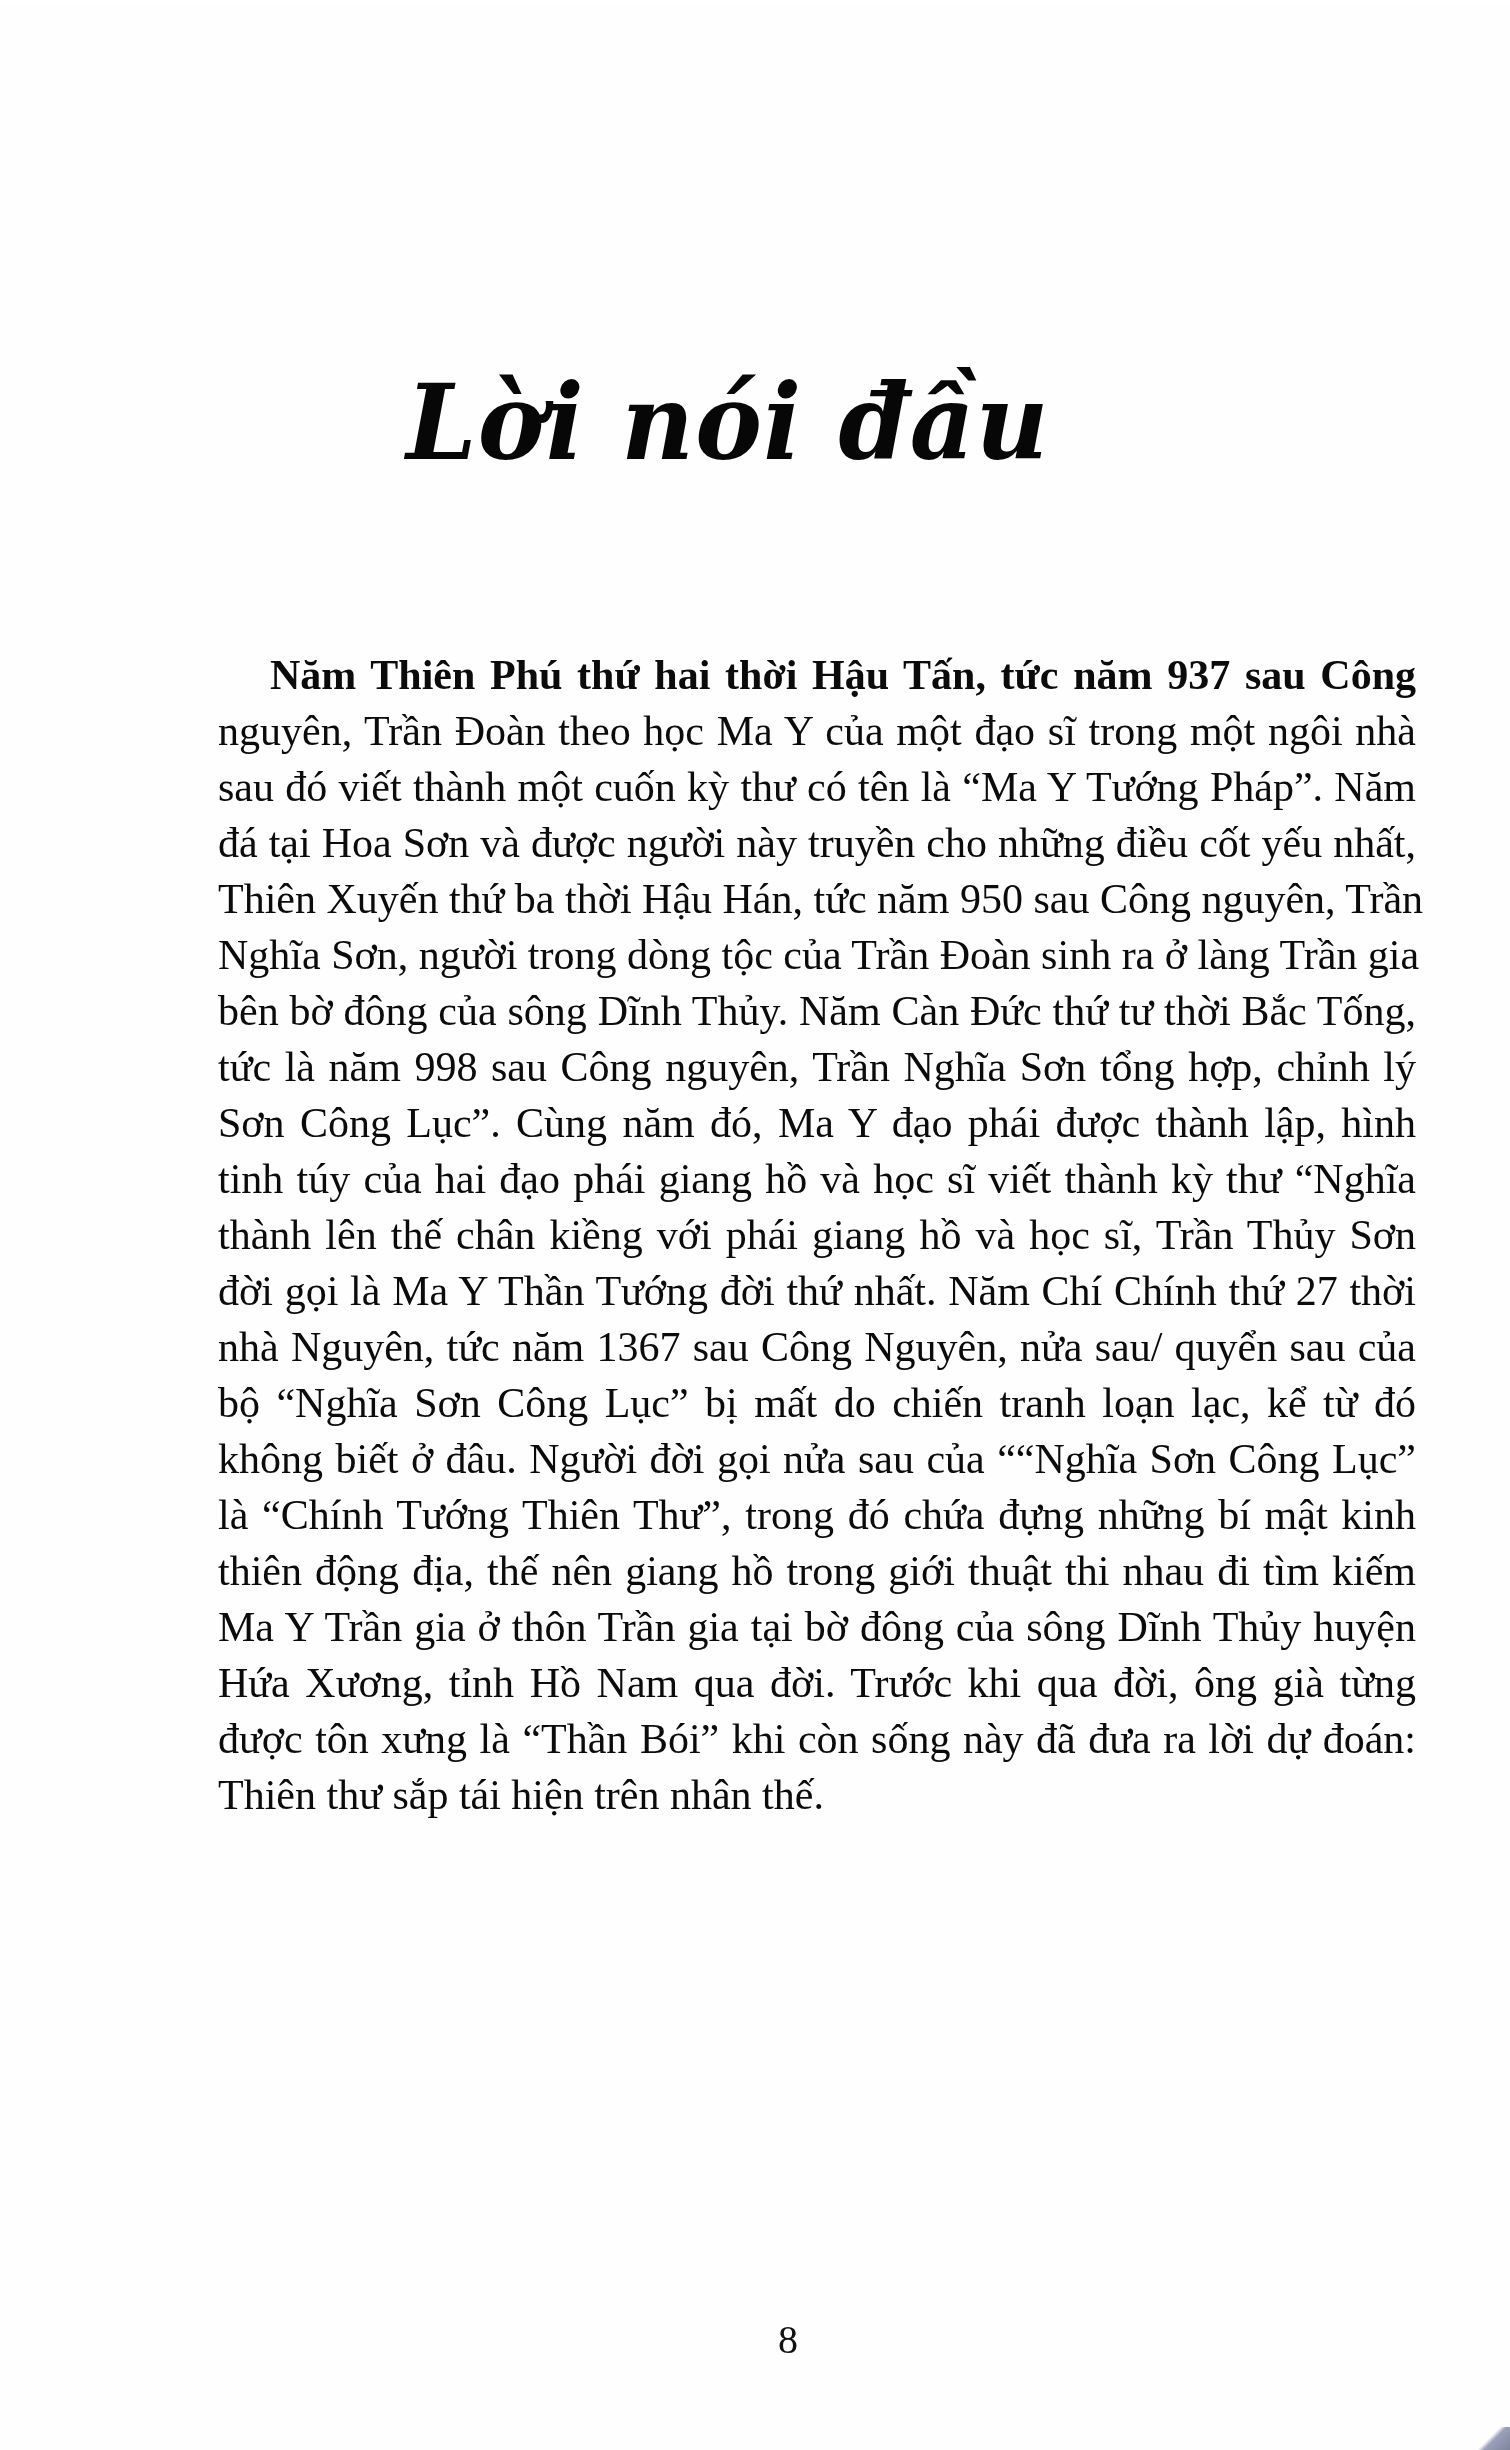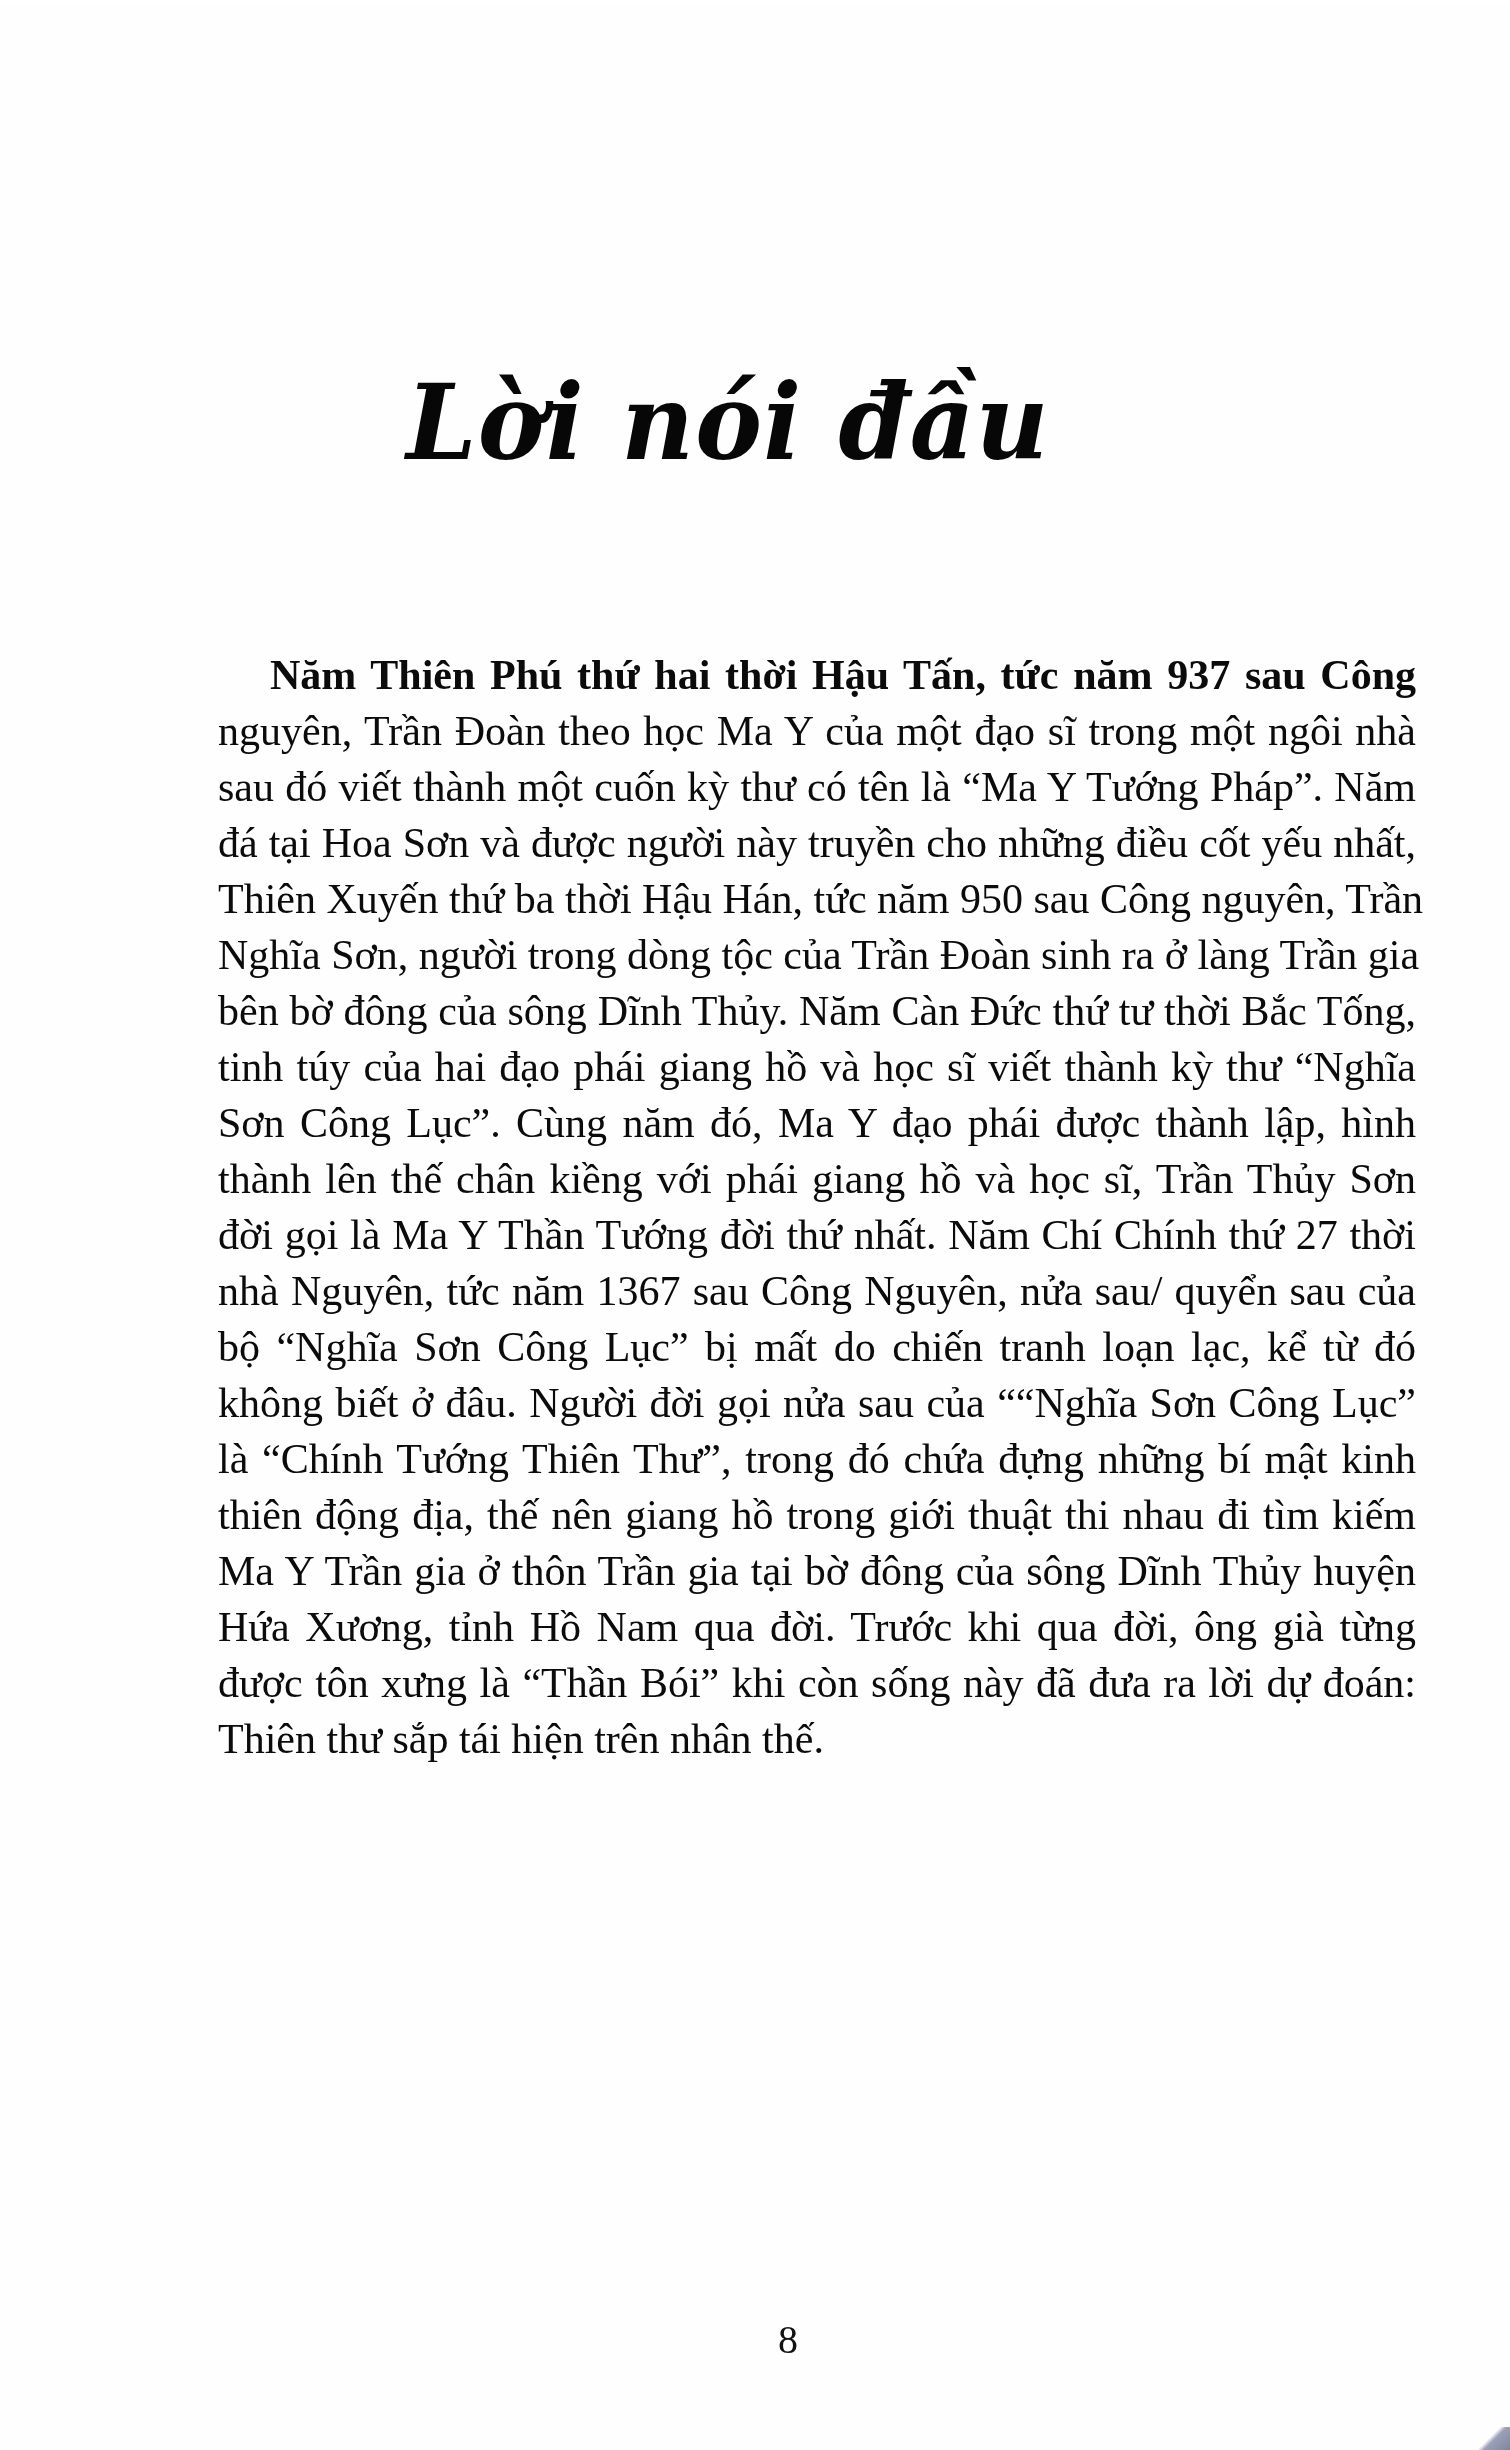--- a/index.html
+++ b/index.html
@@ -87,22 +87,23 @@
   <div class="title">Lời nói đầu</div>
 
   <div class="body-text">
     <span class="line first">Năm Thiên Phú thứ hai thời Hậu Tấn, tức năm 937 sau Công</span>
     <span class="line">nguyên, Trần Đoàn theo học Ma Y của một đạo sĩ trong một ngôi nhà</span>
     <span class="line">sau đó viết thành một cuốn kỳ thư có tên là “Ma Y Tướng Pháp”. Năm</span>
     <span class="line">đá tại Hoa Sơn và được người này truyền cho những điều cốt yếu nhất,</span>
     <span class="line">Thiên Xuyến thứ ba thời Hậu Hán, tức năm 950 sau Công nguyên, Trần</span>
     <span class="line">Nghĩa Sơn, người trong dòng tộc của Trần Đoàn sinh ra ở làng Trần gia</span>
     <span class="line">bên bờ đông của sông Dĩnh Thủy. Năm Càn Đức thứ tư thời Bắc Tống,</span>
+    <span class="line">tức là năm 998 sau Công nguyên, Trần Nghĩa Sơn tổng hợp, chỉnh lý</span>
+    <span class="line">Sơn Công Lục”. Cùng năm đó, Ma Y đạo phái được thành lập, hình</span>
     <span class="line">tinh túy của hai đạo phái giang hồ và học sĩ viết thành kỳ thư “Nghĩa</span>
-    <span class="line">Sơn Công Lục”. Cùng năm đó, Ma Y đạo phái được thành lập, hình</span>
     <span class="line">thành lên thế chân kiềng với phái giang hồ và học sĩ, Trần Thủy Sơn</span>
     <span class="line">đời gọi là Ma Y Thần Tướng đời thứ nhất. Năm Chí Chính thứ 27 thời</span>
     <span class="line">nhà Nguyên, tức năm 1367 sau Công Nguyên, nửa sau/ quyển sau của</span>
     <span class="line">bộ “Nghĩa Sơn Công Lục” bị mất do chiến tranh loạn lạc, kể từ đó</span>
     <span class="line">không biết ở đâu. Người đời gọi nửa sau của ““Nghĩa Sơn Công Lục”</span>
     <span class="line">là “Chính Tướng Thiên Thư”, trong đó chứa đựng những bí mật kinh</span>
     <span class="line">thiên động địa, thế nên giang hồ trong giới thuật thi nhau đi tìm kiếm</span>
     <span class="line">Ma Y Trần gia ở thôn Trần gia tại bờ đông của sông Dĩnh Thủy huyện</span>
     <span class="line">Hứa Xương, tỉnh Hồ Nam qua đời. Trước khi qua đời, ông già từng</span>
     <span class="line">được tôn xưng là “Thần Bói” khi còn sống này đã đưa ra lời dự đoán:</span>

